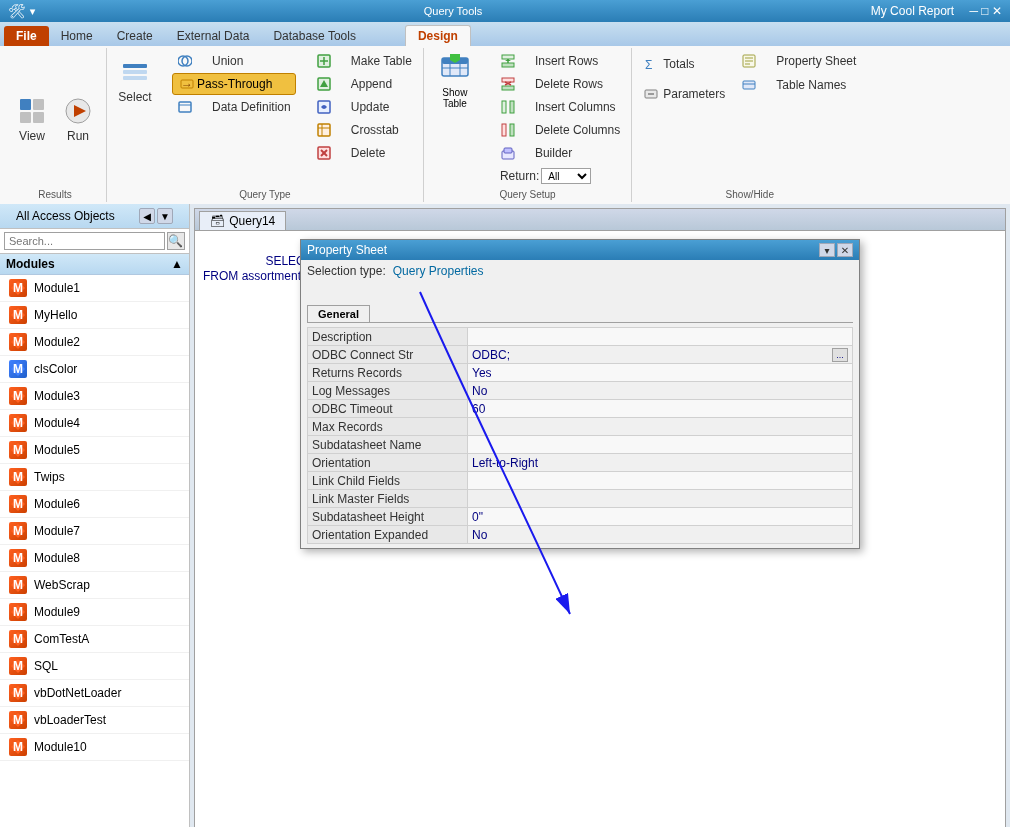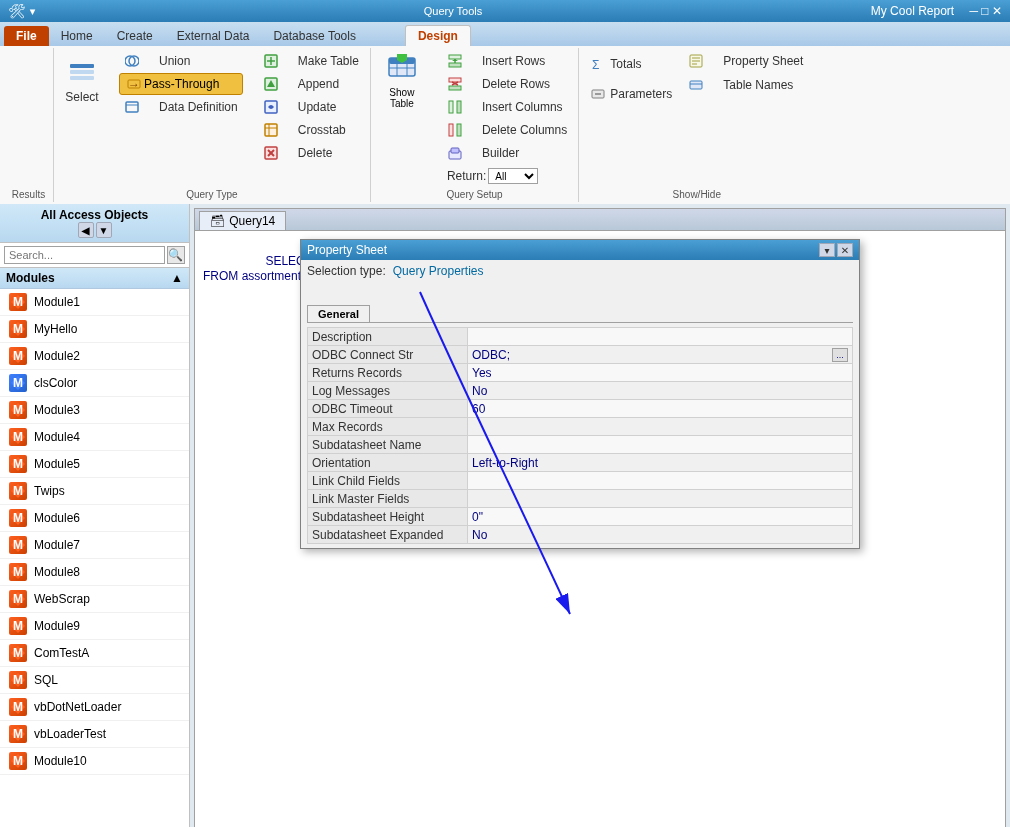--- a/index.html
+++ b/index.html
@@ -151,23 +151,22 @@
       flex-direction: column;
       overflow: hidden;
     }
     .sidebar-header {
       background: linear-gradient(to bottom, #d0e8f8, #b8d8f0);
       padding: 4px 16px;
       display: flex;
       align-items: center;
       justify-content: space-between;
       border-bottom: 1px solid #c0c0c0;
-      font-weight: bold;
+      font-weight: normal;
       font-size: 12px;
-      flex-direction: column;
     }
     .sidebar-header-controls { display: flex; gap: 2px; }
     .sidebar-ctrl-btn {
       width: 16px; height: 16px;
       background: #d0d8e8;
       border: 1px solid #a0a8b8;
       border-radius: 2px;
       cursor: pointer;
       display: flex; align-items: center; justify-content: center;
       font-size: 10px;
@@ -438,20 +437,42 @@
   <div class="tab-item">Home</div>
   <div class="tab-item">Create</div>
   <div class="tab-item">External Data</div>
   <div class="tab-item">Database Tools</div>
   <div class="tab-item active">Design</div>
 </div>
 
 <div class="ribbon-content">
 
   <div class="ribbon-group">
+    <div class="ribbon-group-content">
+      <div class="ribbon-btn-large">
+        <div class="ribbon-icon-large">
+          <svg width="28" height="28" viewBox="0 0 28 28">
+            <rect x="2" y="2" width="11" height="11" fill="#4080c0" rx="1"></rect>
+            <rect x="15" y="2" width="11" height="11" fill="#c0c0c0" rx="1"></rect>
+            <rect x="2" y="15" width="11" height="11" fill="#c0c0c0" rx="1"></rect>
+            <rect x="15" y="15" width="11" height="11" fill="#c0c0c0" rx="1"></rect>
+          </svg>
+        </div>
+        <span>View</span>
+      </div>
+      <div class="ribbon-btn-large">
+        <div class="ribbon-icon-large">
+          <svg width="28" height="28" viewBox="0 0 28 28">
+            <circle cx="14" cy="14" r="12" fill="#e8e8e8" stroke="#a0a0a0" stroke-width="1"></circle>
+            <polygon points="10,8 22,14 10,20" fill="#c04000"></polygon>
+          </svg>
+        </div>
+        <span>Run</span>
+      </div>
+    </div>
     <div class="ribbon-group-label">Results</div>
   </div>
 
   <div class="ribbon-group" style="min-width:280px;">
     <div class="ribbon-group-content" style="align-items:flex-start;gap:4px;">
 
       <div class="ribbon-btn-large" style="width:44px;">
         <div class="ribbon-icon-large">
           <svg width="28" height="28" viewBox="0 0 28 28">
             <rect x="2" y="6" width="24" height="4" fill="#4080c0" rx="1"></rect>
@@ -973,21 +994,21 @@
               </tr>
               <tr>
                 <td>Link Master Fields</td>
                 <td></td>
               </tr>
               <tr>
                 <td>Subdatasheet Height</td>
                 <td>0"</td>
               </tr>
               <tr>
-                <td>Subdatasheet Expanded</td>
+                <td>Orientation Expanded</td>
                 <td>No</td>
               </tr>
             </tbody>
         </table>
       </div>
     </div>
 
     <svg class="arrow-overlay" xmlns="http://www.w3.org/2000/svg">
 
       <defs>

